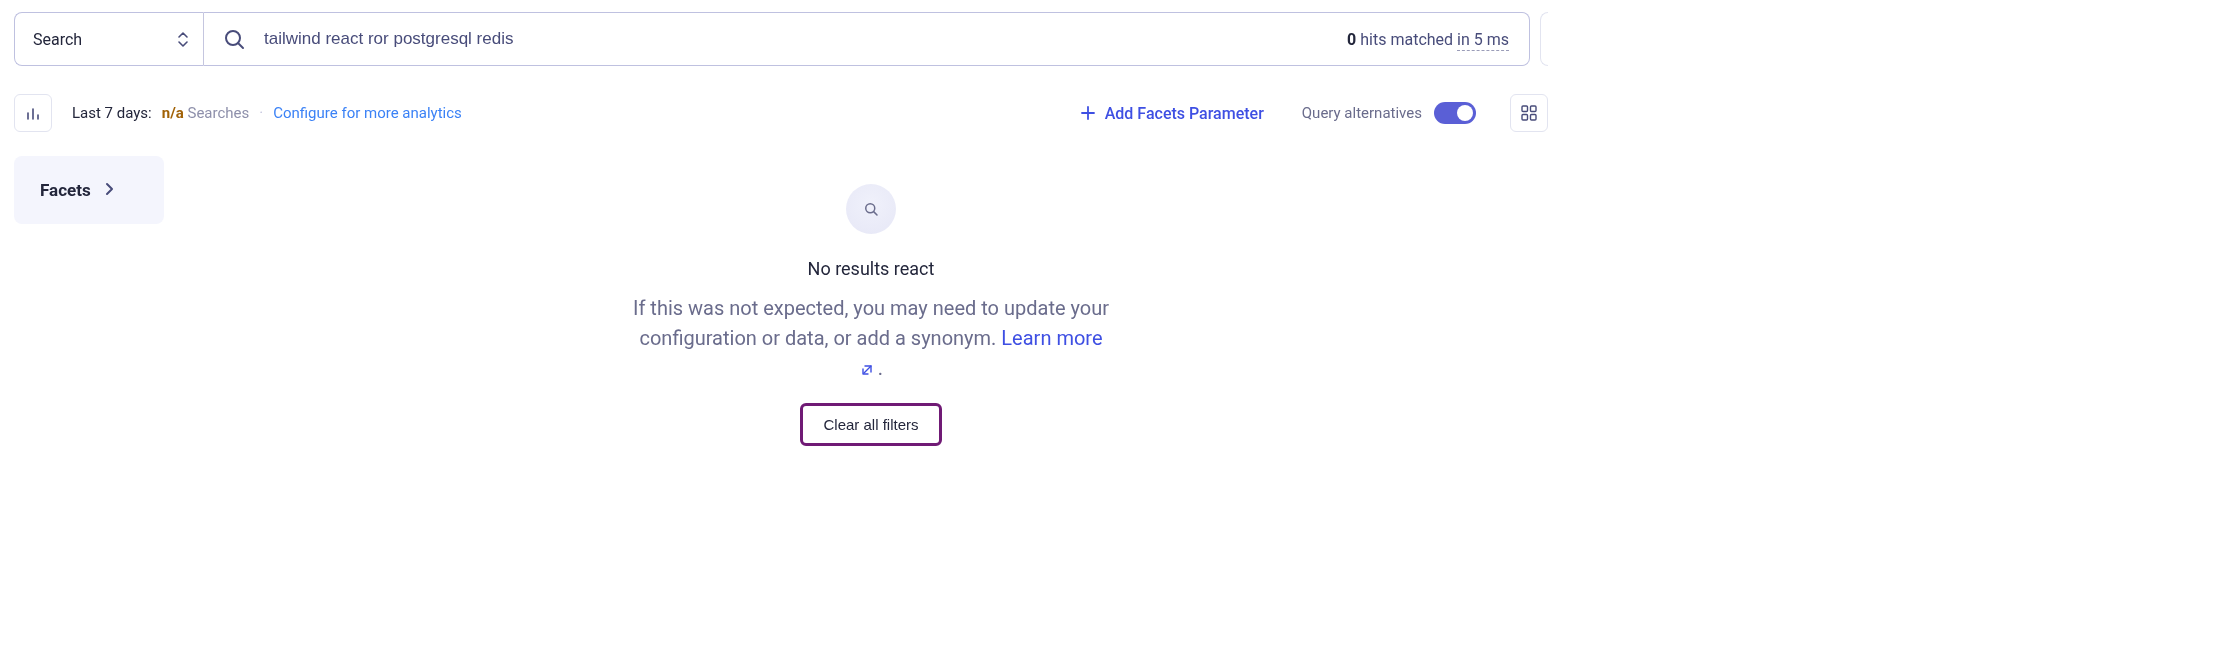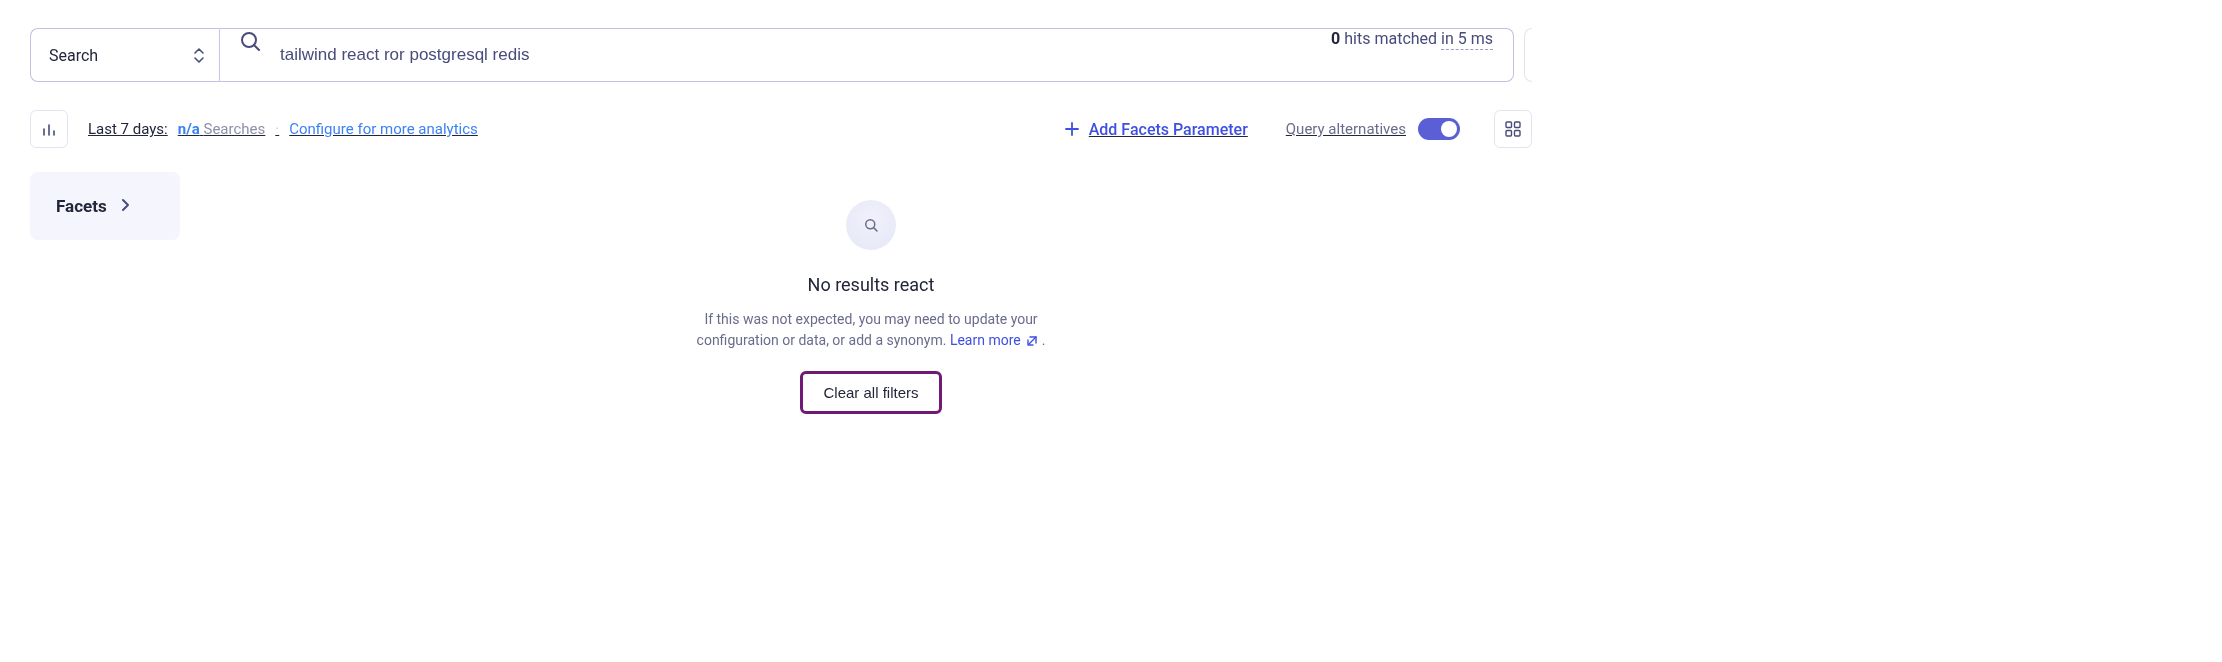--- a/index.html
+++ b/index.html
@@ -7,21 +7,21 @@
       margin: 0;
       padding: 0;
     }
     body {
       font-family: -apple-system, BlinkMacSystemFont, "Segoe UI", Roboto, Helvetica, Arial, sans-serif;
       background: #fff;
       color: #23263b;
       font-size: 14px;
     }
     .container {
-      padding: 16px;
+      padding: 0;
       width: 1562px;
       position: relative;
     }
 
     
     .search-row {
       display: flex;
       align-items: stretch;
       padding: 12px 14px 0 14px;
       gap: 0;
@@ -51,20 +51,21 @@
     }
     .chevrons svg {
       width: 12px;
       height: 8px;
       display: block;
     }
 
     .search-box {
       flex: 1;
       display: flex;
+      align-items: center;
       border: 1px solid #bfc1e0;
       border-left: none;
       border-radius: 0 8px 8px 0;
       height: 54px;
       padding: 0 20px 0 18px;
       background: #fff;
       gap: 18px;
     }
     .search-box .search-icon {
       color: #484c7a;
@@ -107,21 +108,20 @@
       background: #fff;
       border-right: none;
     }
 
     
     .toolbar {
       display: flex;
       align-items: center;
       padding: 28px 14px 24px 14px;
       gap: 20px;
-      text-decoration: underline;
     }
     .chart-btn {
       width: 38px;
       height: 38px;
       border: 1px solid #e2e4f0;
       border-radius: 6px;
       background: #fff;
       display: flex;
       align-items: center;
       justify-content: center;
@@ -136,21 +136,21 @@
       display: flex;
       align-items: center;
       gap: 10px;
       font-size: 15px;
     }
     .label-dark {
       color: #23263b;
     }
     .na {
       font-weight: 700;
-      color: #3b82f6;
+      color: #a16207;
     }
     .searches-label {
       color: #8e90ab;
     }
     .dot-sep {
       color: #c5c6df;
     }
     .configure-link {
       color: #3b82f6;
       cursor: pointer;
@@ -272,21 +272,21 @@
     .empty-icon-circle svg {
       width: 18px;
       height: 18px;
     }
     .empty-title {
       font-size: 18px;
       color: #23263b;
       margin-top: 10px;
     }
     .empty-sub {
-      font-size: 14px;
+      font-size: 20px;
       color: #6a6c8c;
       text-align: center;
       line-height: 1.5;
       max-width: 480px;
     }
     .learn-more {
       color: #3e4fe3;
       cursor: pointer;
     }
     .learn-more svg {

